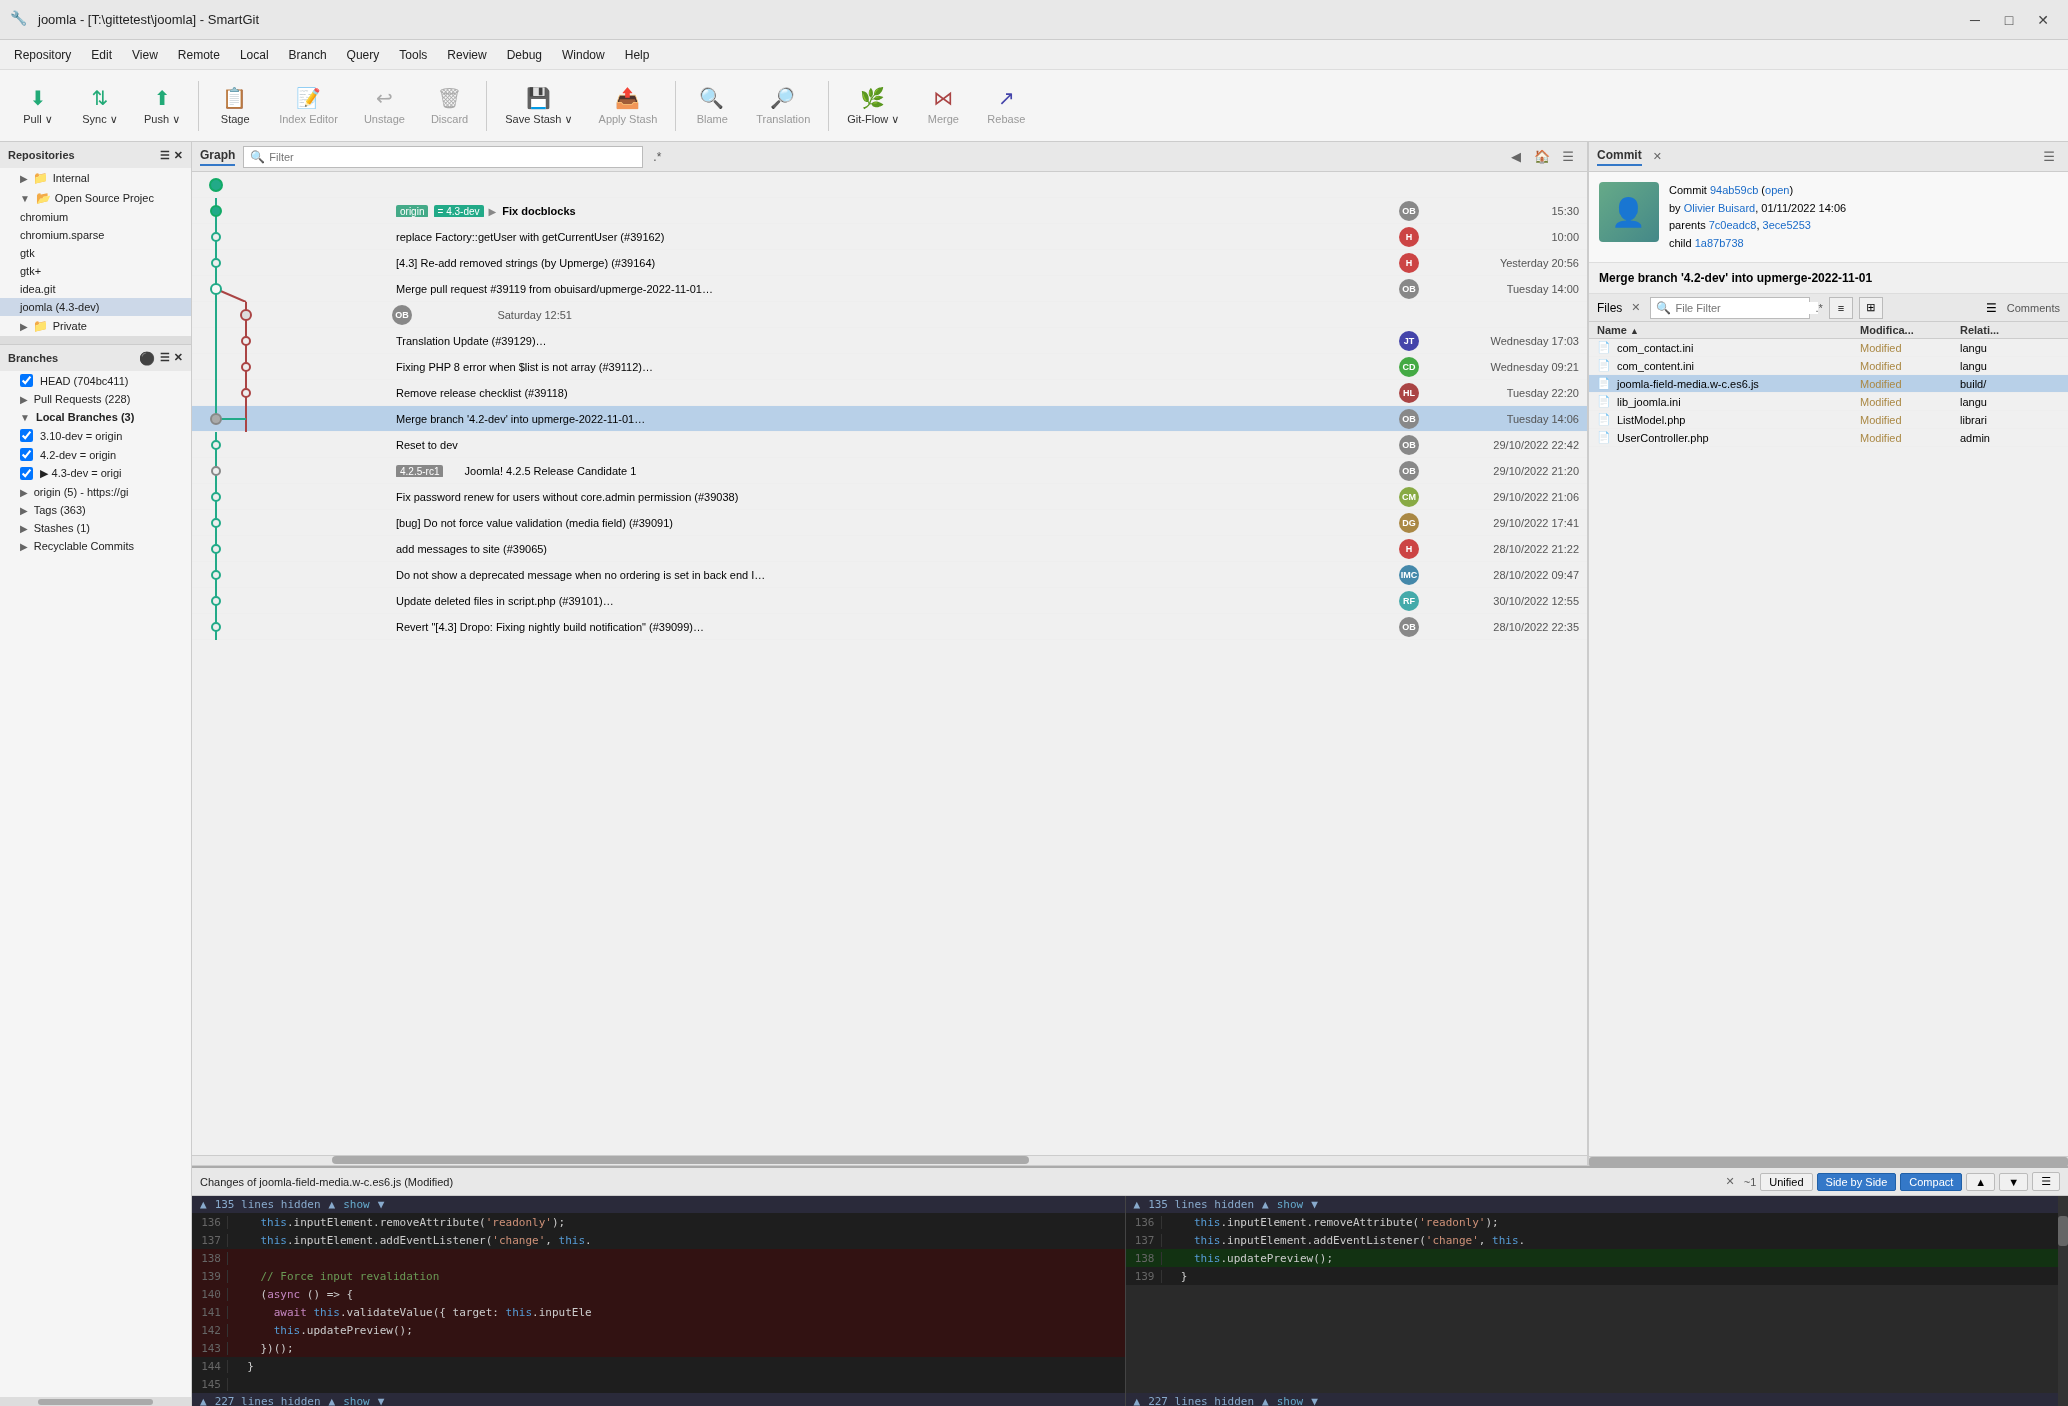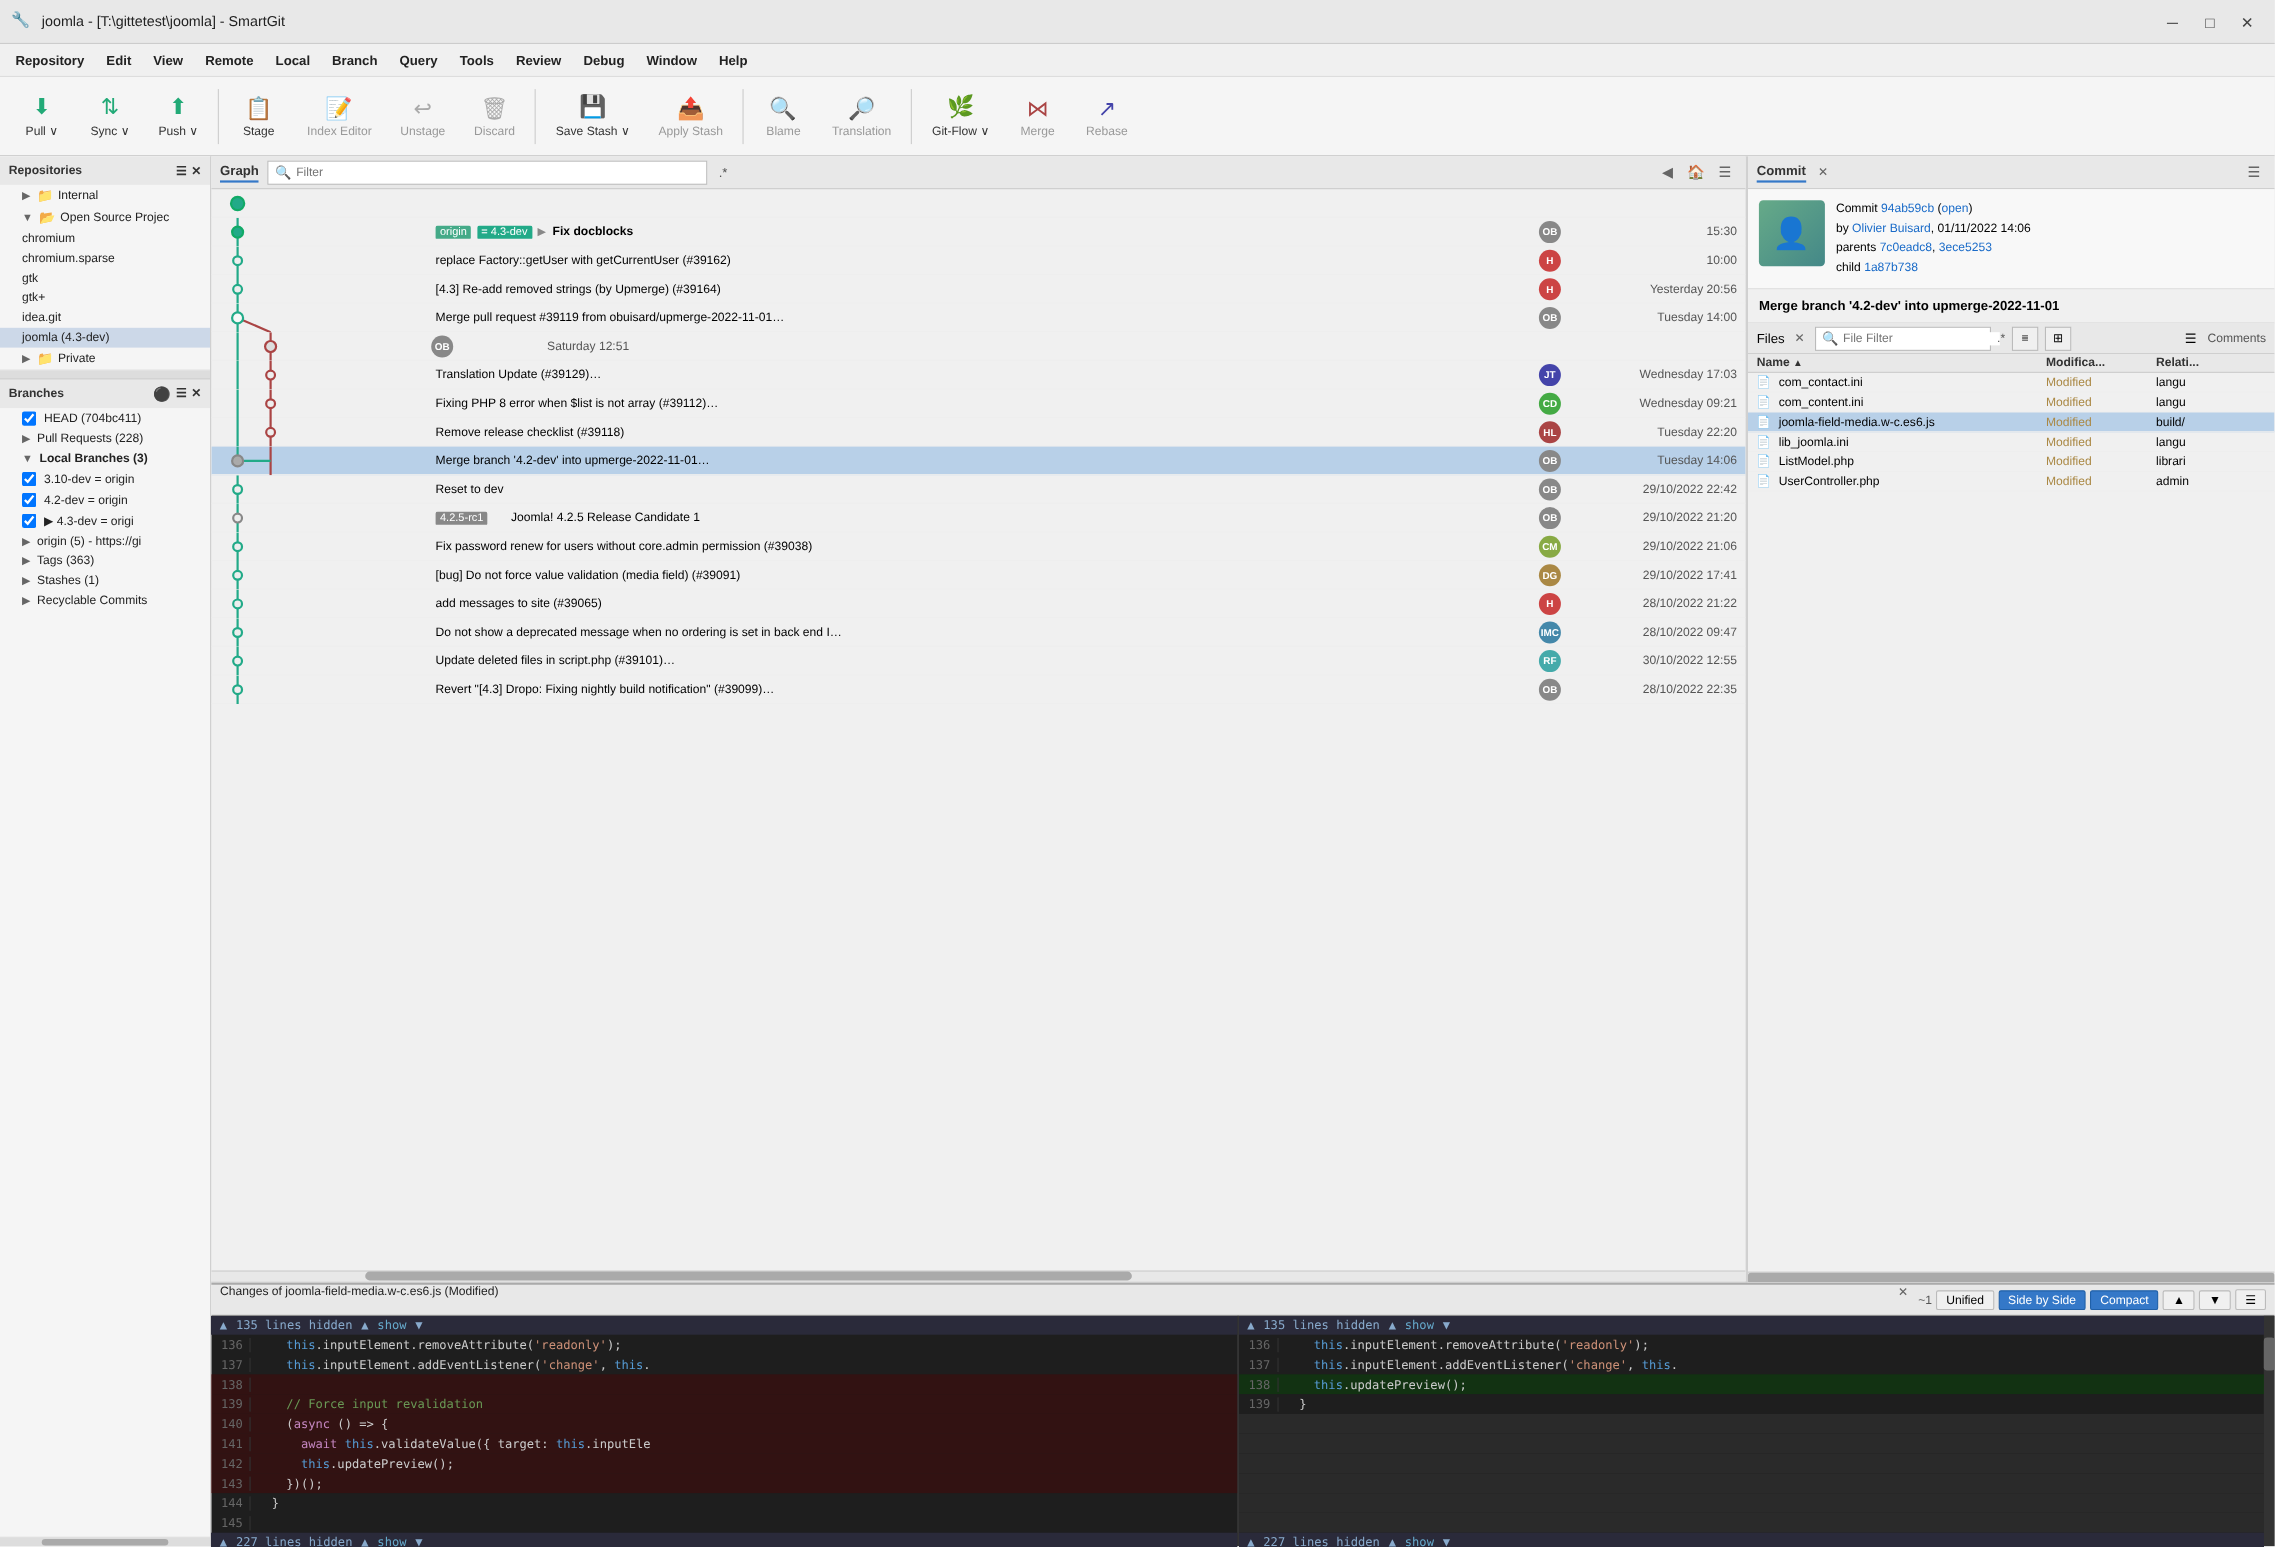--- a/index.html
+++ b/index.html
@@ -7,21 +7,21 @@
     
     
     .title-bar { background: #e8e8e8; height: 40px; display: flex; align-items: center; padding: 0 10px; border-bottom: 1px solid #ccc; }
     .title-bar-icon { width: 20px; height: 20px; margin-right: 8px; color: #333; font-size: 14px; }
     .title-bar-text { flex: 1; font-size: 13px; color: #222; }
     .title-bar-controls { display: flex; gap: 4px; }
     .title-bar-btn { width: 30px; height: 24px; background: transparent; border: none; cursor: pointer; font-size: 14px; color: #444; display: flex; align-items: center; justify-content: center; }
     
     
     .menu-bar { background: #f0f0f0; height: 30px; display: flex; align-items: center; padding: 0 4px; border-bottom: 1px solid #ddd; }
-    .menu-item { padding: 4px 10px; cursor: pointer; font-size: 12px; color: #222; font-weight: bold; }
+    .menu-item { padding: 4px 10px; cursor: pointer; font-size: 12px; color: #222; }
     
     
     .toolbar { background: #f5f5f5; height: 72px; display: flex; align-items: center; padding: 0 8px; border-bottom: 1px solid #ccc; gap: 2px; }
     .toolbar-btn { display: flex; flex-direction: column; align-items: center; justify-content: center; padding: 4px 12px; cursor: pointer; border: none; background: transparent; min-width: 60px; height: 64px; gap: 3px; font-size: 11px; color: #333; }
     .toolbar-btn.disabled { color: #999; }
     .toolbar-btn .icon { font-size: 22px; color: #2a7; }
     .toolbar-btn.disabled .icon { color: #aaa; }
     .toolbar-separator { width: 1px; height: 50px; background: #ccc; margin: 0 4px; }
     
     
@@ -86,21 +86,21 @@
     .files-col-name { flex: 1; }
     .files-col-status { width: 100px; }
     .files-col-rel { width: 100px; }
     .files-row { display: flex; align-items: center; padding: 2px 8px; border-bottom: 1px solid #eee; cursor: pointer; font-size: 11px; }
     .files-row.selected { background: #b8d0e8; }
     .files-icon { width: 16px; margin-right: 4px; }
     .status-modified { color: #a84; }
     
     
     .diff-panel { height: 240px; display: flex; flex-direction: column; border-top: 2px solid #aaa; overflow: hidden; }
-    .diff-header { display: flex; background: #e8e8e8; height: 28px; border-bottom: 1px solid #ccc; padding: 0 8px; gap: 6px; font-size: 11px; }
+    .diff-header { display: flex; align-items: center; background: #e8e8e8; height: 28px; border-bottom: 1px solid #ccc; padding: 0 8px; gap: 6px; font-size: 11px; }
     .diff-title { font-size: 11px; color: #222; flex: 1; }
     .diff-controls { display: flex; gap: 4px; align-items: center; margin-left: auto; }
     .diff-btn { padding: 2px 8px; border: 1px solid #bbb; background: #f0f0f0; cursor: pointer; font-size: 11px; border-radius: 2px; }
     .diff-btn.active { background: #3478c8; color: white; border-color: #2060a8; }
     .diff-content { flex: 1; display: flex; overflow: hidden; background: #1e1e1e; }
     .diff-pane { flex: 1; overflow: auto; font-family: 'Consolas', monospace; font-size: 11px; }
     .diff-pane-left { border-right: 1px solid #444; }
     .diff-line { display: flex; height: 18px; align-items: center; }
     .diff-line-num { width: 36px; color: #666; text-align: right; padding-right: 6px; flex-shrink: 0; user-select: none; border-right: 1px solid #333; margin-right: 6px; }
     .diff-line-content { white-space: pre; color: #ccc; flex: 1; }

